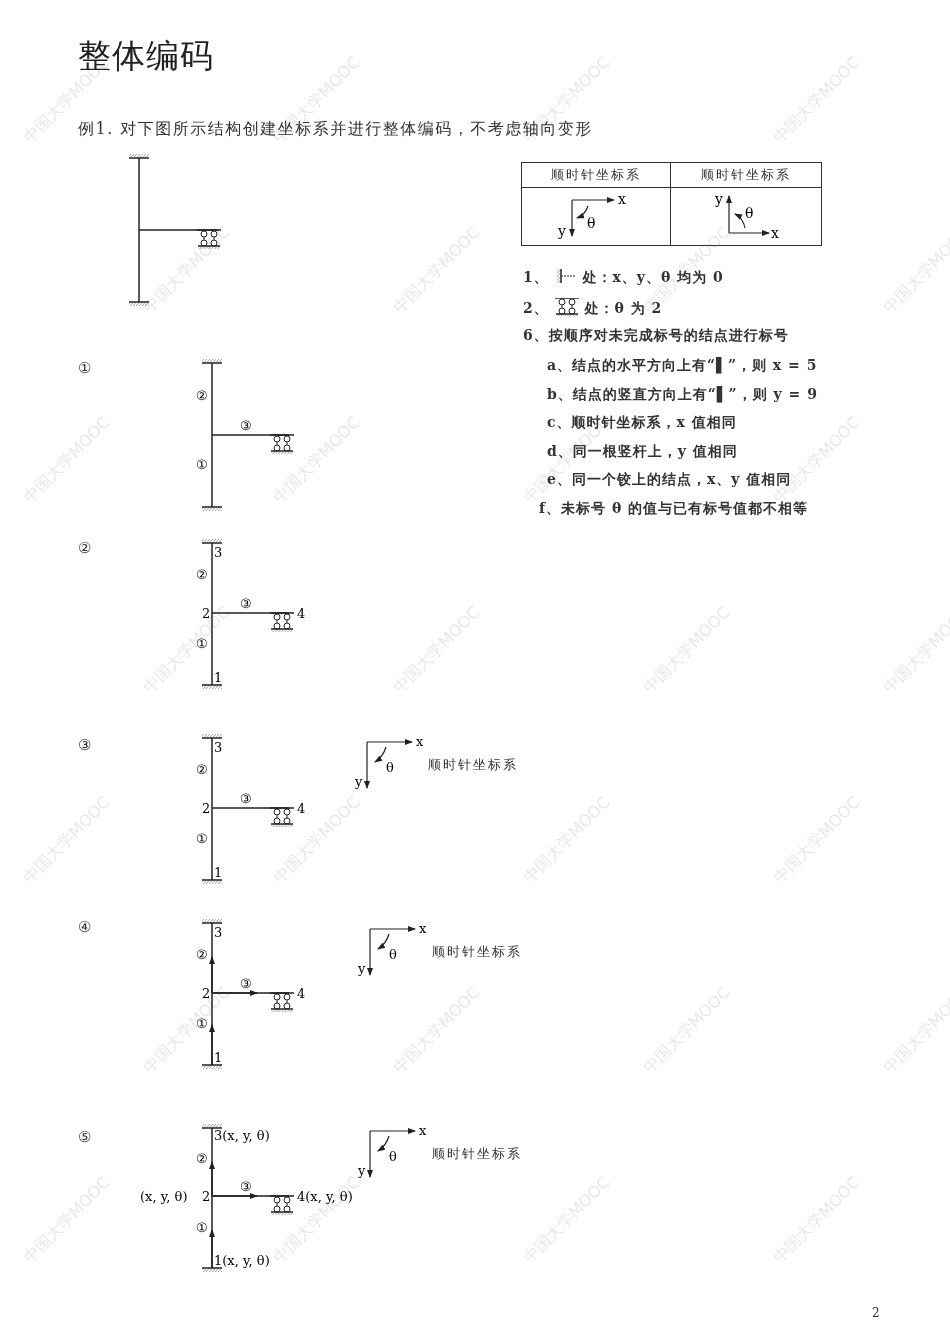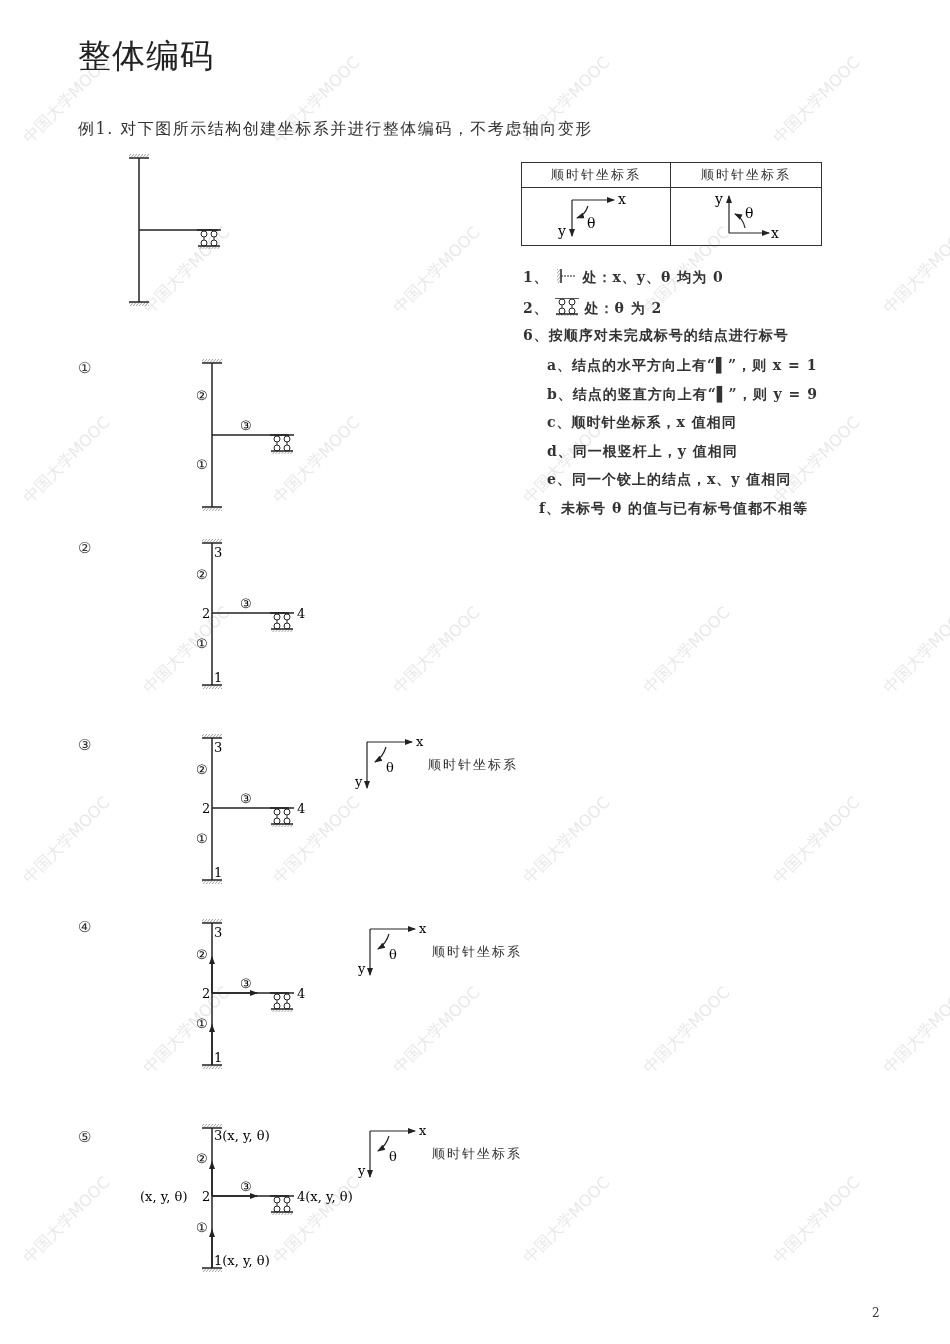--- a/index.html
+++ b/index.html
@@ -151,21 +151,21 @@
     <span>处：x、y、θ 均为 0</span>
   </div>
   <div class="rule" style="left:0;top:30px">
     <span>2、</span>
     <svg width="24" height="18" style="vertical-align:-3px">
       <use href="#slider" x="12" y="0" transform="scale(1)"></use>
     </svg>
     <span>处：θ 为 2</span>
   </div>
   <div class="rule" style="left:0;top:59px">6、按顺序对未完成标号的结点进行标号</div>
-  <div class="rule" style="left:24px;top:89px">a、结点的水平方向上有“▌”，则 x = 1</div>
+  <div class="rule" style="left:24px;top:89px">a、结点的水平方向上有“▌”，则 x = 5</div>
   <div class="rule" style="left:24px;top:118px">b、结点的竖直方向上有“▌”，则 y = 9</div>
   <div class="rule" style="left:24px;top:146px">c、顺时针坐标系，x 值相同</div>
   <div class="rule" style="left:24px;top:175px">d、同一根竖杆上，y 值相同</div>
   <div class="rule" style="left:24px;top:203px">e、同一个铰上的结点，x、y 值相同</div>
   <div class="rule" style="left:16px;top:232px">f、未标号 θ 的值与已有标号值都不相等</div>
 </div>
 
 <div class="step-label" style="top:359px">①</div>
 <svg style="position:absolute;left:185px;top:355px" width="130" height="160">
   <line x1="27" y1="8" x2="27" y2="152" stroke="#222" stroke-width="1.5"></line>

